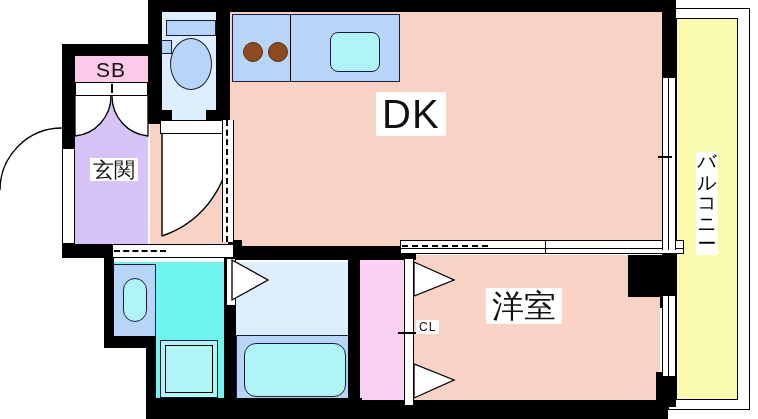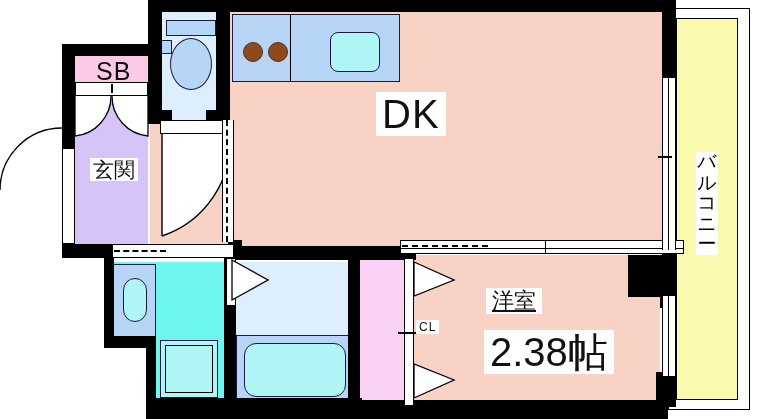--- a/index.html
+++ b/index.html
@@ -5,24 +5,24 @@
   html,body{margin:0;padding:0;background:#ffffff;}
   body{font-family:"Liberation Sans","DejaVu Sans",sans-serif;}
   #plan{position:relative;width:758px;height:419px;background:#ffffff;overflow:hidden;}
   .box{position:absolute;box-sizing:border-box;}
   .wall{position:absolute;background:#000000;}
   .thin{position:absolute;background:#000000;}
   .room{position:absolute;box-sizing:border-box;}
   .label{position:absolute;background:#ffffff;color:#111111;line-height:1.0;white-space:nowrap;}
   .lbl-dk{font-size:40px;letter-spacing:1px;}
   .lbl-num{font-size:40px;letter-spacing:0px;}
-  .lbl-sb{font-size:25px;letter-spacing:1px;}
+  .lbl-sb{font-size:21px;letter-spacing:1px;}
   .lbl-cl{font-size:12px;letter-spacing:1px;margin-left:46px;}
   .lbl-jp{font-size:21px;}
-  .lbl-yo{font-size:22px;text-decoration:underline;}
+  .lbl-yo{font-size:32px;}
   .vlabel{position:absolute;background:#ffffff;font-size:19px;line-height:1.08;text-align:center;width:22px;}
   .outline{position:absolute;border:1px solid #000;box-sizing:border-box;}
   .fix{position:absolute;box-sizing:border-box;border:1px solid #1a1a40;}
   .burner{position:absolute;border-radius:50%;background:#8c4a1e;border:1px solid #5d2f10;}
   .dash{position:absolute;border-top:2px dashed #000;}
   svg{position:absolute;overflow:visible;}
 </style>
 </head>
 <body>
 
@@ -154,21 +154,20 @@
   <div class="box" style="left:662px;top:78px;width:14px;height:172px;background:#ffffff;border-left:1px solid #000;border-right:1px solid #000;"></div>
   <div class="thin" style="left:668px;top:78px;width:1px;height:172px;"></div>
   <div class="thin" style="left:658px;top:156px;width:14px;height:2px;"></div>
 
   <div class="box" style="left:662px;top:296px;width:14px;height:80px;background:#ffffff;border-left:1px solid #000;border-right:1px solid #000;"></div>
   <div class="thin" style="left:668px;top:296px;width:1px;height:80px;"></div>
 
   <div class="label lbl-dk" style="left:376px;top:92px;padding:2px 6px;">DK</div>
 
   <div class="label lbl-yo" style="left:486px;top:288px;padding:2px 6px;">洋室</div>
-  <div class="label lbl-num" style="left:484px;top:330px;padding:2px 6px;">2.38帖</div>
 
   <div class="label lbl-sb" style="left:92px;top:59px;padding:0 4px;background:transparent;">SB</div>
 
   <div class="label lbl-jp" style="left:90px;top:158px;padding:1px 3px;">玄関</div>
 
   <div class="label lbl-cl" style="left:370px;top:320px;padding:1px 3px;">CL</div>
 
   <div class="vlabel" style="left:696px;top:152px;">
     <div>バ</div>
     <div>ル</div>

